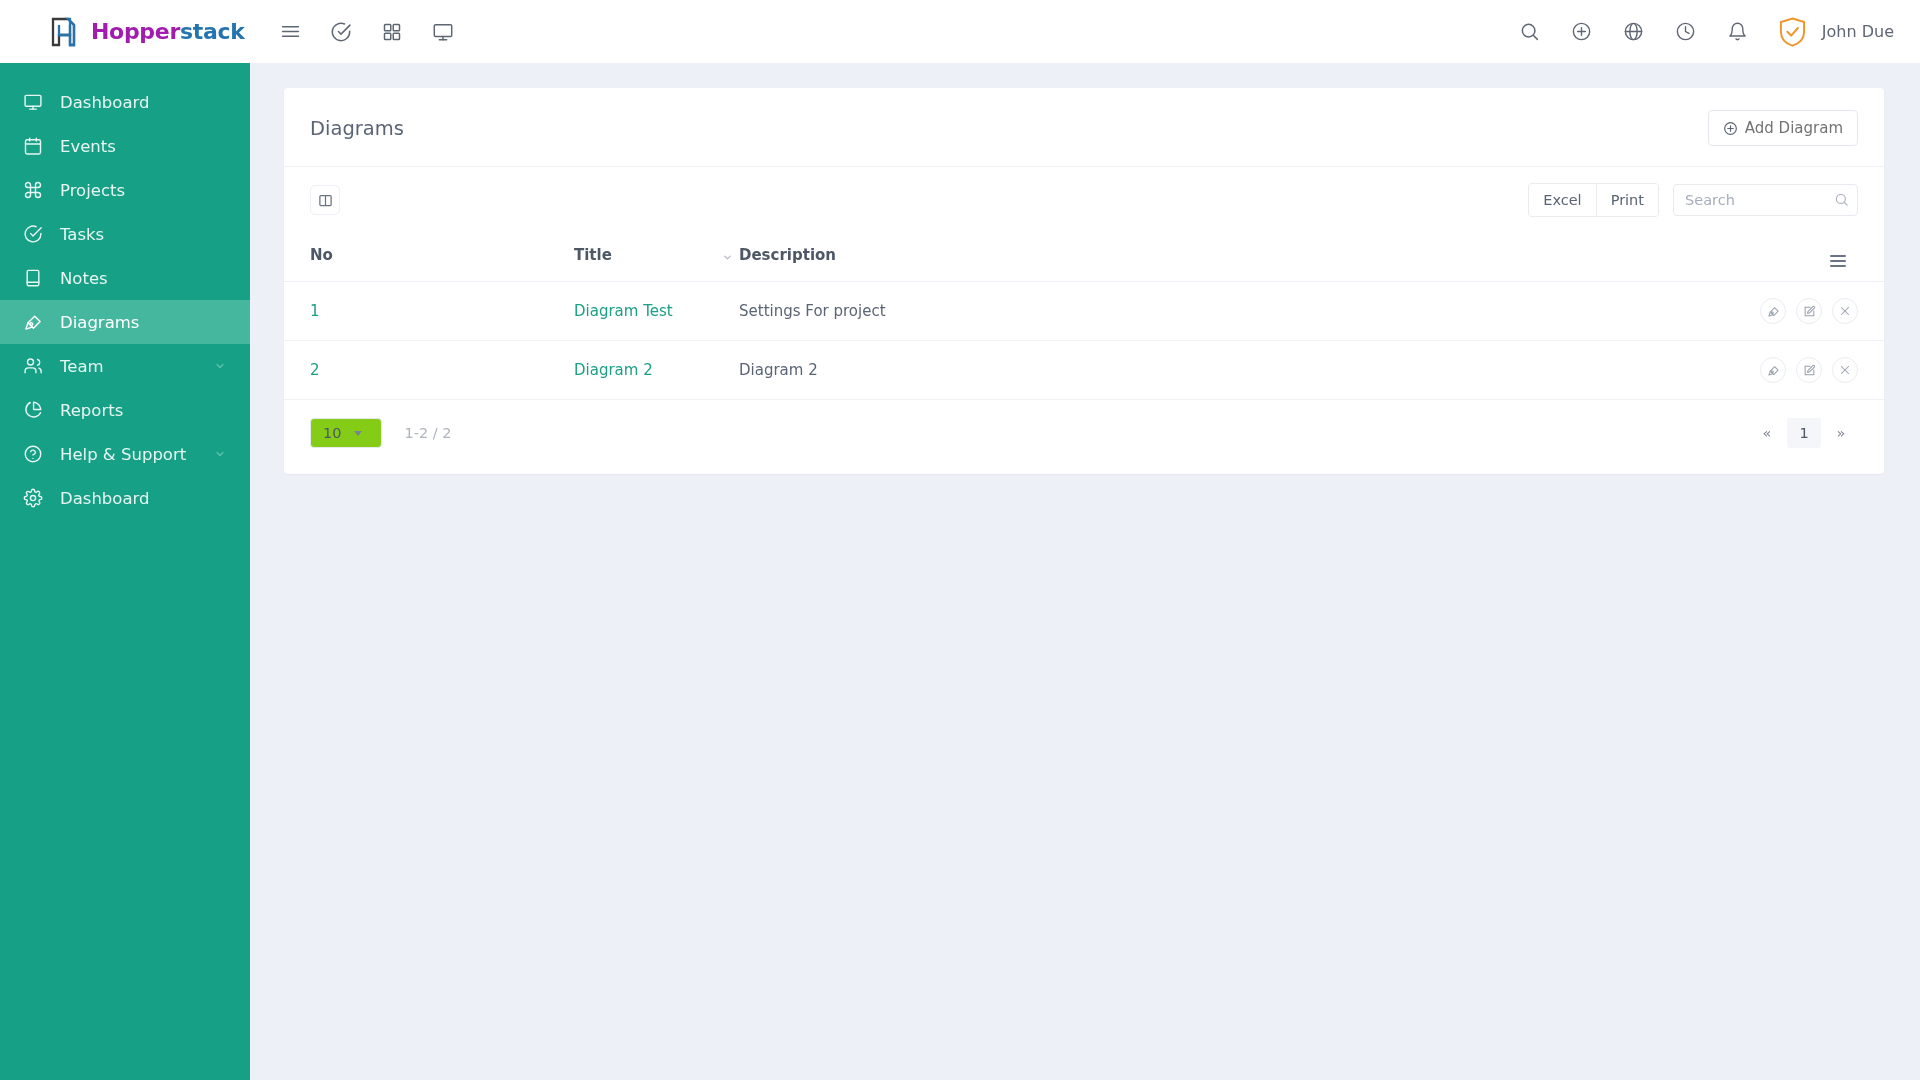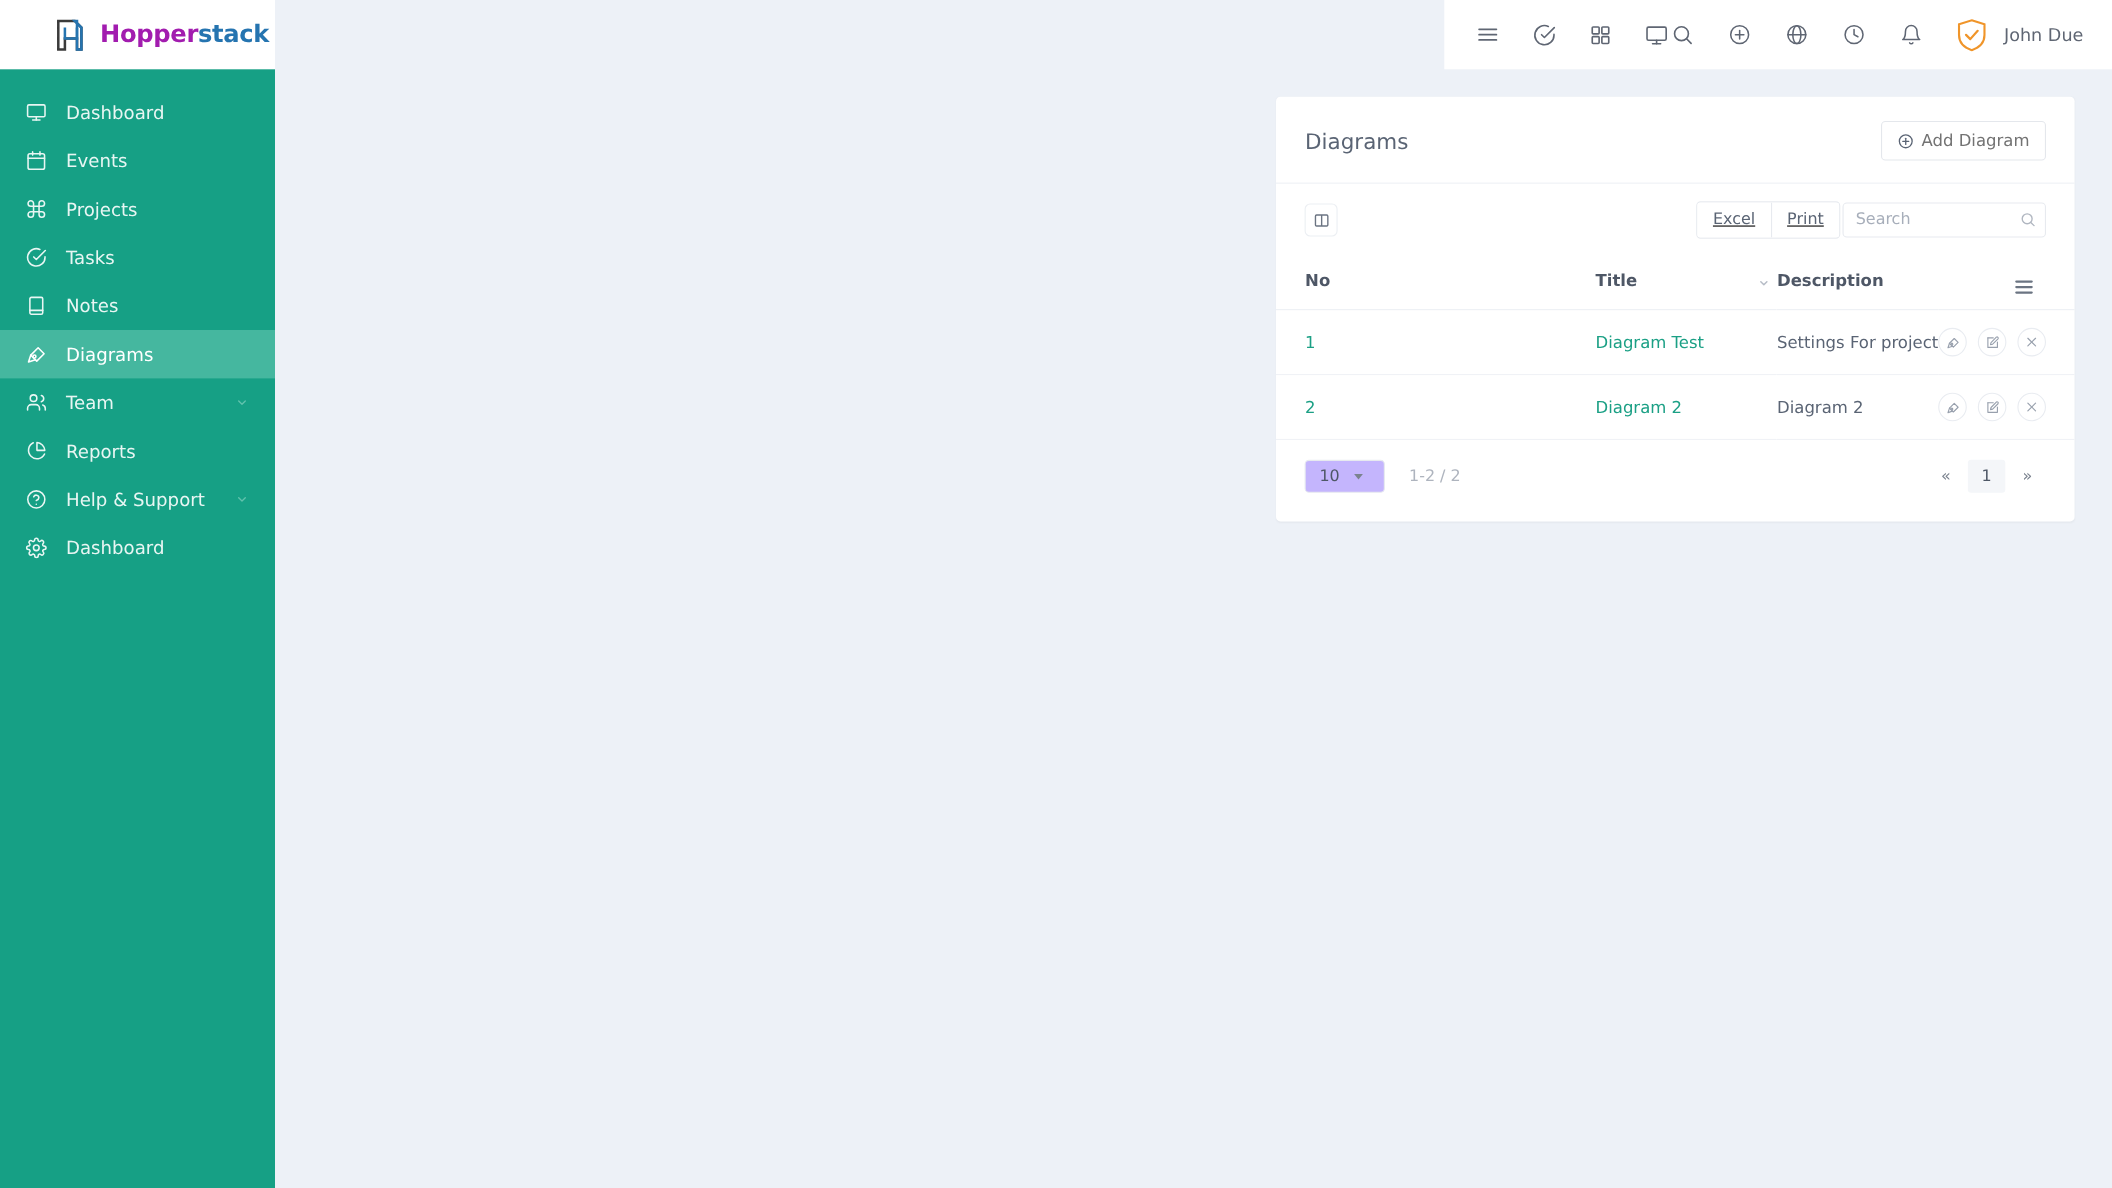--- a/index.html
+++ b/index.html
@@ -66,21 +66,20 @@
     opacity: .85;
   }
 
   
   .main {
     flex: 1;
     height: 1080px;
     display: flex;
     flex-direction: column;
     background: #edf1f7;
-    align-items: flex-end;
   }
   .topbar {
     height: 63px;
     background: #ffffff;
     display: flex;
     align-items: center;
     padding: 0 26px 0 18px;
   }
   .top-left-icons { display: flex; align-items: center; gap: 27px; padding-left: 10px; }
   .top-right-icons { margin-left: auto; display: flex; align-items: center; gap: 28px; }
@@ -139,21 +138,21 @@
     padding: 16px 26px 14px 26px;
   }
   .icon-btn {
     width: 30px; height: 30px;
     border: 1px solid #eceff3;
     border-radius: 5px;
     background: #fff;
     display: flex; align-items: center; justify-content: center;
     cursor: pointer;
   }
-  .toolbar-right { margin-left: auto; display: flex; align-items: center; gap: 2px; text-decoration: underline; }
+  .toolbar-right { margin-left: auto; display: flex; align-items: center; gap: 14px; }
   .btn-group {
     display: flex;
     border: 1px solid #e7eaef;
     border-radius: 4px;
     overflow: hidden;
   }
   .btn-group button {
     background: #fff;
     border: none;
     padding: 8px 14px;
@@ -240,21 +239,21 @@
     padding: 18px 26px 26px 26px;
   }
   .page-size {
     display: flex; align-items: center; gap: 13px;
     border: 1px solid #e7eaef;
     border-radius: 4px;
     padding: 6px 19px 6px 12px;
     font-size: 14.5px;
     color: #4e5766;
     cursor: pointer;
-    background: #c4b5fd;
+    background: #84cc16;
   }
   .caret { width: 0; height: 0; border-left: 4px solid transparent; border-right: 4px solid transparent; border-top: 5px solid #7b838f; }
   .range-text { font-size: 14.5px; color: #aeb4be; margin-left: 22px; }
   .pager { margin-left: auto; display: flex; align-items: center; gap: 0; }
   .pg {
     min-width: 34px; height: 30px;
     display: flex; align-items: center; justify-content: center;
     font-size: 14.5px;
     color: #7b838f;
     cursor: pointer;

